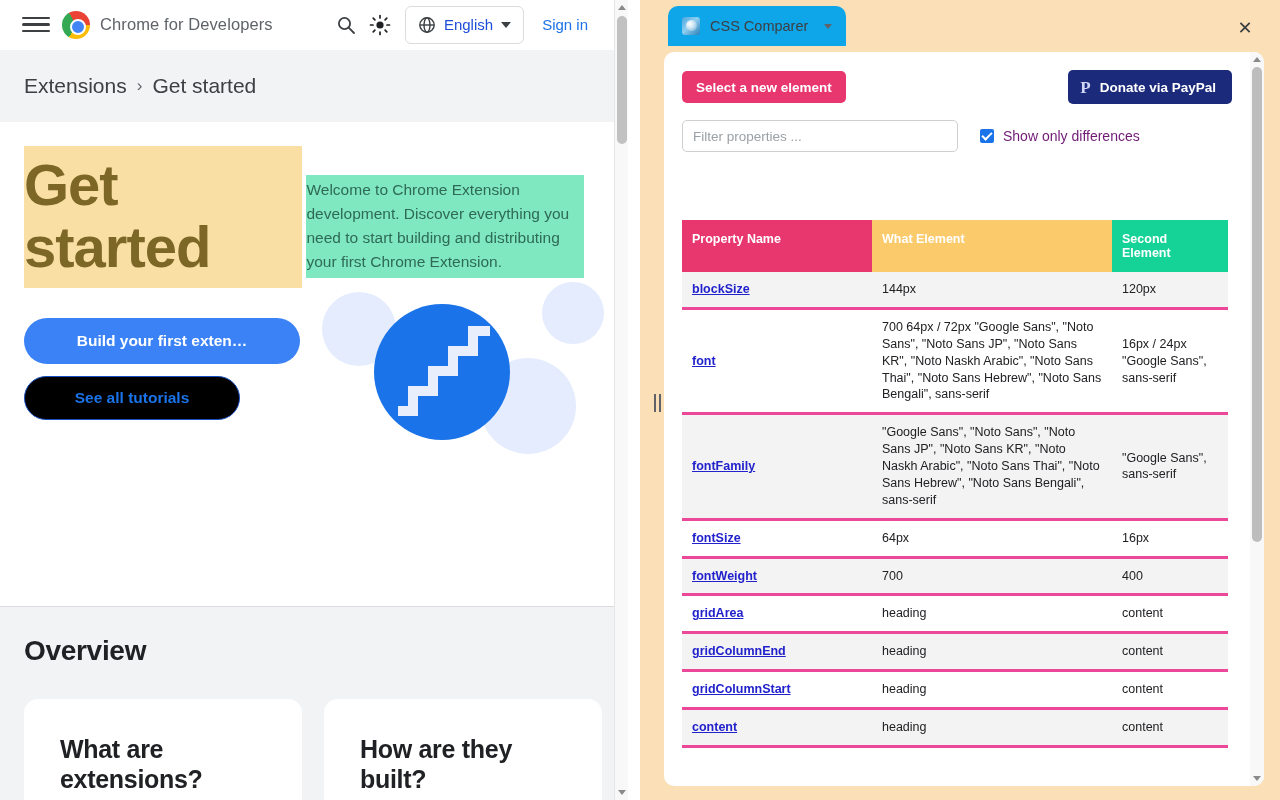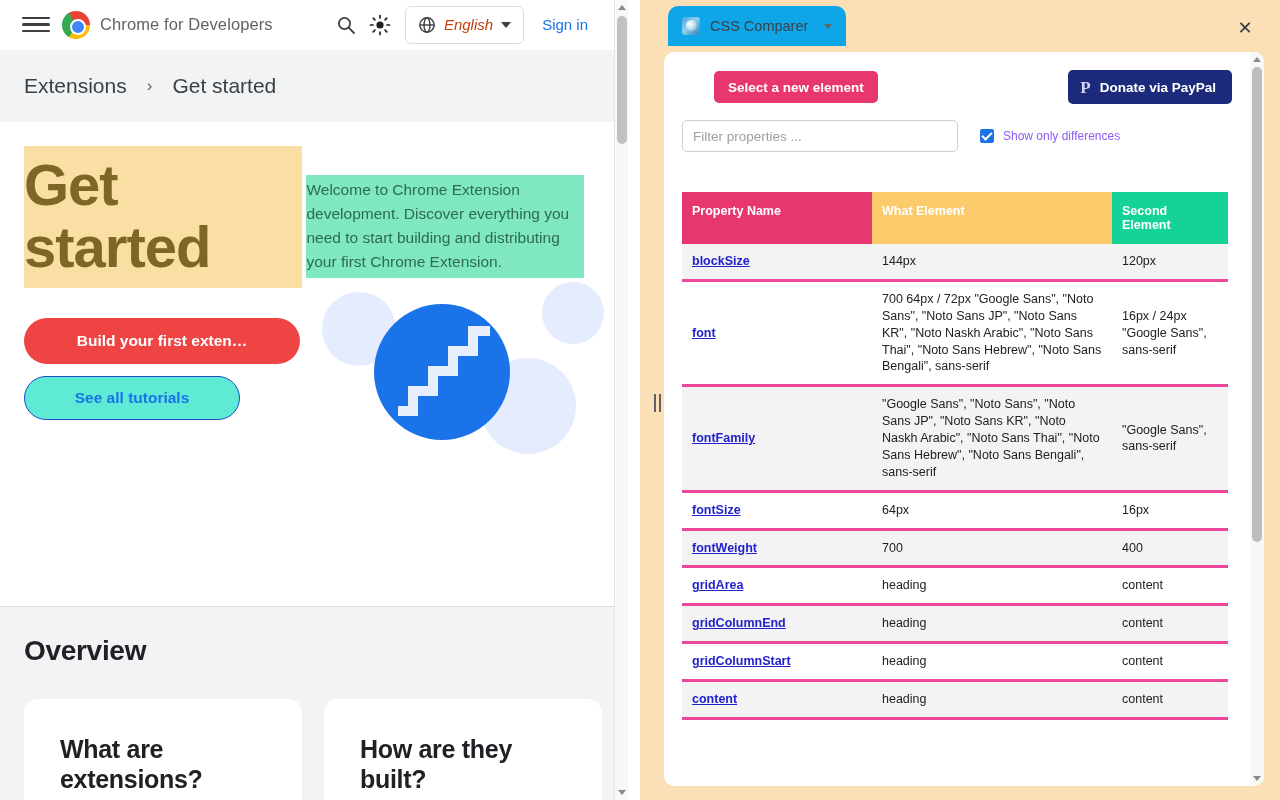--- a/index.html
+++ b/index.html
@@ -25,40 +25,40 @@
   .chrome-logo { width: 28px; height: 28px; border-radius: 50%; position: relative;
     background: conic-gradient(from -30deg, #ea4335 0deg 120deg, #fbbc05 120deg 240deg, #34a853 240deg 360deg);
     margin-right: 10px; flex: none; }
   .chrome-logo::after { content:""; position:absolute; left:50%; top:50%; width:12px; height:12px;
     margin:-6px 0 0 -6px; background:#4285f4; border:2px solid #fff; border-radius:50%; }
   .brand { font-size: 16.5px; color: #5f6368; letter-spacing: .1px; }
   .topbar-spacer { flex: 1; }
   .icon-btn { width: 34px; height: 34px; display:flex; align-items:center; justify-content:center; cursor:pointer; }
   .lang-pill { display:flex; align-items:center; gap:8px; border:1px solid #dadce0; border-radius:6px;
     height: 38px; padding: 0 12px; margin-left: 8px; cursor:pointer; }
-  .lang-pill .lbl { font-size: 15px; color:#c2410c;font-style:italic; }
+  .lang-pill .lbl { font-size: 15px; color:#1d4ed8; }
   .caret { width:0;height:0;border-left:5px solid transparent;border-right:5px solid transparent;border-top:6px solid #3c4043; }
   .signin { color:#1a73e8; font-size:15px; margin: 0 28px 0 18px; cursor:pointer; }
 
   .breadcrumb-bar { height: 72px; background: #f1f3f4; display:flex; align-items:center; padding-left: 24px; }
-  .breadcrumb { font-size: 21px; color: #3c4043; display:flex; align-items:center; gap: 20px; }
+  .breadcrumb { font-size: 21px; color: #3c4043; display:flex; align-items:center; gap: 10px; }
   .breadcrumb a { color:#3c4043; text-decoration:none; cursor:pointer; }
   .bc-sep { color:#5f6368; font-size: 17px; }
 
   .hero { background:#fff; padding: 24px 24px 0 24px; position:relative; height: 485px; }
   .hero-title { display:inline-block; background:#fadfa4; color:#7d6726; font-size: 58px;
     line-height: 1.07; font-weight: 700; padding: 8px 0 10px 0; width: 278px; letter-spacing: -1px; }
   .hero-desc { display:inline-block; background:#7fe8c0; color:#2e6a56; font-size: 15.5px;
     line-height: 1.55; width: 278px; margin-top: 28px; padding: 3px 0 4px 0; }
   .hero-btns { margin-top: 30px; }
   .btn-primary { display:flex; align-items:center; justify-content:center;
-    width: 276px; height: 46px; background:#ef4444; color:#fff; border-radius: 30px;
+    width: 276px; height: 46px; background:#3b82f6; color:#fff; border-radius: 30px;
     font-size: 15.5px; font-weight: 700; cursor:pointer; border:none; }
   .btn-outline { display:flex; align-items:center; justify-content:center;
-    width: 216px; height: 44px; background:#5eead4; color:#1a73e8; border-radius: 30px;
+    width: 216px; height: 44px; background:#000000; color:#1a73e8; border-radius: 30px;
     border: 1.6px solid #1a4fc4; font-size: 15.5px; font-weight: 700; cursor:pointer; margin-top: 12px; }
   .hero-art { position:absolute; left: 320px; top: 160px; width: 300px; height: 240px; }
   .blob { position:absolute; background:#e4ecfd; border-radius:50%; }
   .hero-circle { position:absolute; left: 54px; top: 22px; width: 136px; height: 136px;
     background:#1a73e8; border-radius:50%; }
   .stairs { position:absolute; left: 0; top: 0; width: 136px; height: 136px; }
   .hero-divider { position:absolute; left:0; right:0; bottom:0; height:1px; background:#dadce0; }
 
   .overview { background:#f1f3f4; padding: 28px 24px 0 24px; height: 240px; }
   .overview h2 { font-size: 28px; color:#202124; font-weight:700; letter-spacing:-.3px; }
@@ -88,38 +88,38 @@
     border-radius:50%; background: radial-gradient(circle at 35% 35%, #ffffff 0%, #cfe6f5 40%, #5fa8cf 100%); }
   .panel-tab .ttl { font-size: 14.5px; color:#3c4043; }
   .panel-tab .caret-s { width:0;height:0;border-left:4.5px solid transparent;border-right:4.5px solid transparent;border-top:5.5px solid #5f6368; margin-left:6px; }
   .panel-close { position:absolute; right: 24px; top: 17px; font-size: 18px; color:#3c4043; cursor:pointer;
     width: 22px; height:22px; display:flex; align-items:center; justify-content:center; }
 
   .panel-body { position:absolute; left: 8px; top: 52px; width: 600px; height: 734px;
     background:#fff; border-radius: 10px; overflow:hidden; }
   .panel-inner { position:absolute; left:0; top:0; width: 586px; height: 734px; padding: 18px 0 0 18px; }
 
-  .row1 { display:flex; align-items:center; justify-content:space-between; padding-right: 18px; margin-left: 32px; }
+  .row1 { display:flex; align-items:center; justify-content:space-between; padding-right: 18px; }
   .btn-select { background:#e8376f; color:#fff; border:none; border-radius: 5px; height: 32px;
     padding: 0 14px; font-size: 13.5px; font-weight: 700; cursor:pointer; }
   .btn-paypal { background:#1b2a7a; color:#fff; border:none; border-radius: 5px; height: 34px;
     padding: 0 16px 0 12px; font-size: 13.5px; font-weight:700; cursor:pointer; display:flex; align-items:center; gap: 9px; }
   .pp-glyph { font-size: 17px; font-weight:700; color:#cfd6f7; font-family:"Liberation Serif", serif; line-height:1; }
 
   .row2 { display:flex; align-items:center; gap: 22px; margin-top: 16px; }
   .filter-input { width: 276px; height: 32px; border:1px solid #cfcfcf; border-radius: 5px;
     padding: 0 10px; font-size: 13.5px; color:#333; font-family:"Liberation Sans",sans-serif; outline:none; }
   .filter-input::placeholder { color:#9aa0a6; }
   .chk-wrap { display:flex; align-items:center; gap: 9px; cursor:pointer; }
   .chk { width: 14px; height: 14px; background:#1a73e8; border-radius: 2px; position:relative; flex:none; }
   .chk::after { content:""; position:absolute; left:4px; top:1px; width:4px; height:8px;
     border:solid #fff; border-width:0 2px 2px 0; transform:rotate(45deg); }
-  .chk-lbl { font-size: 12px; color:#8b5cf6; }
-
-  .tbl-wrap { margin-top: 40px; width: 546px; }
+  .chk-lbl { font-size: 14px; color:#701a75; }
+
+  .tbl-wrap { margin-top: 68px; width: 546px; }
   table { border-collapse: collapse; width: 546px; table-layout: fixed; }
   thead th { color:#fff; font-size: 12.5px; font-weight:700; text-align:left;
     padding: 12px 10px; vertical-align: top; }
   th.c0 { background:#e8376f; width: 190px; }
   th.c1 { background:#fbcb6b; width: 240px; }
   th.c2 { background:#15d397; width: 116px; }
   tbody td { font-size: 12.5px; color:#202124; padding: 9px 10px; vertical-align: middle;
     border-bottom: 3px solid #ec4899; line-height: 1.35; word-wrap: break-word; }
   tbody tr:nth-child(odd) { background:#f3f3f3; }
   tbody tr:nth-child(even) { background:#fff; }

